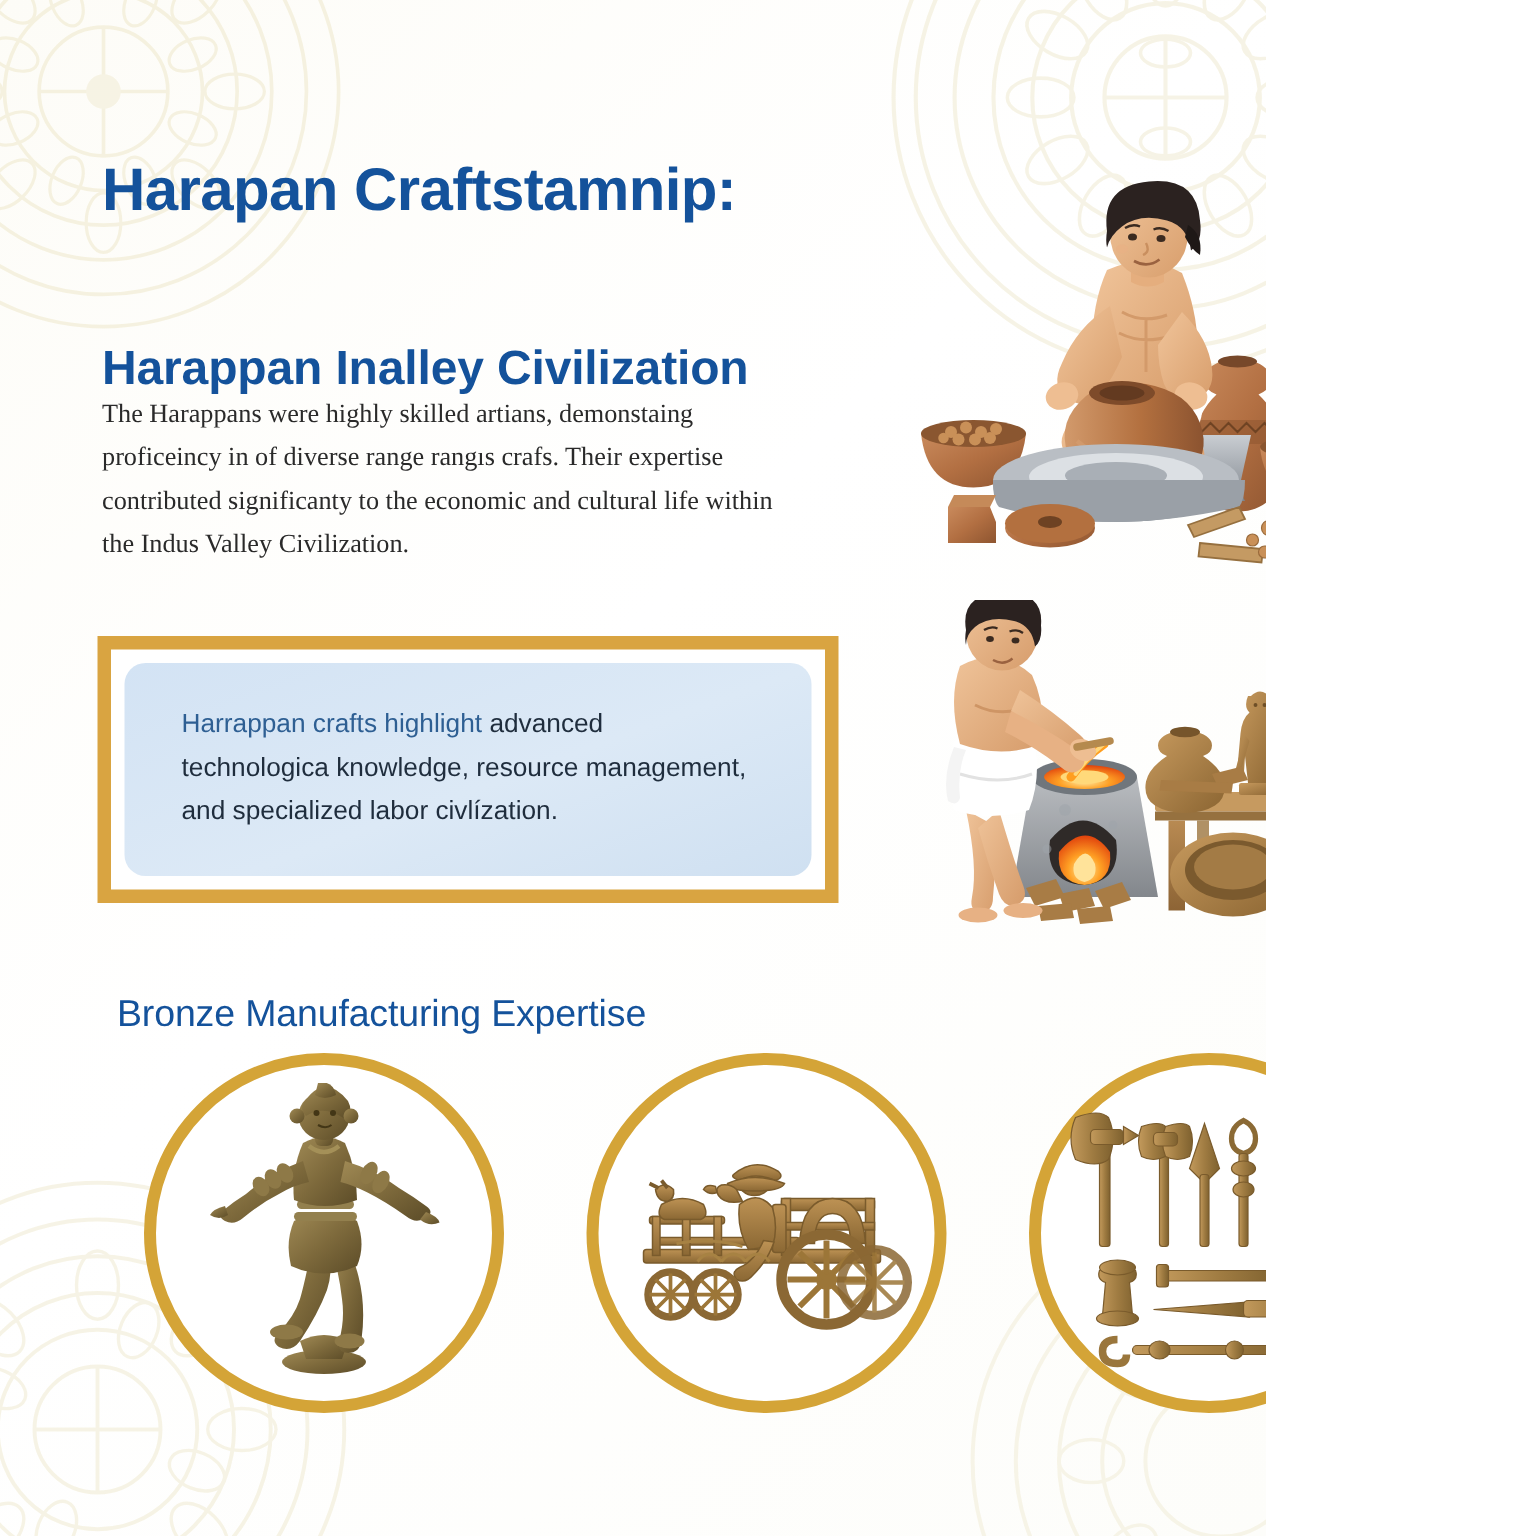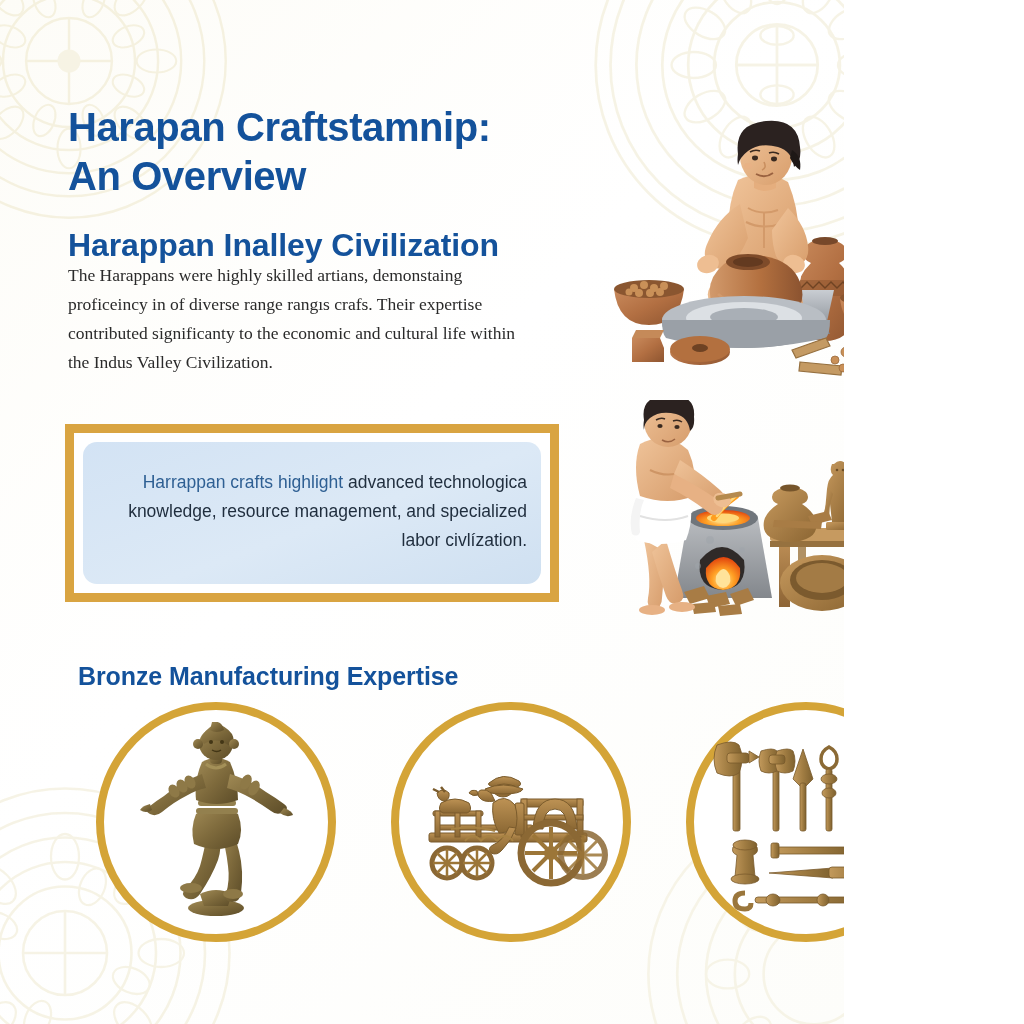--- a/index.html
+++ b/index.html
@@ -82,39 +82,38 @@
     border: 9px solid #D9A441;
     background: #ffffff;
     padding: 9px;
   }
   .callout-inner {
     width: 100%;
     height: 100%;
     box-sizing: border-box;
     border-radius: 14px;
     background: linear-gradient(160deg, #d3e3f4 0%, #dce9f6 55%, #cfe0f1 100%);
-    padding: 26px 14px;
-    text-align: right;
+    padding: 26px 38px;
   }
   .callout-text {
     font-size: 17.5px;
     line-height: 29px;
     color: #1f2d3d;
   }
   .callout-text .lead {
     color: #2E5F93;
   }
 
   .section-head {
     position: absolute;
     left: 78px;
     top: 641px;
     color: #14529B;
     font-size: 25px;
-    font-weight: bold;
+    font-weight: normal;
     letter-spacing: -0.1px;
   }
 
   
   .illus {
     position: absolute;
   }
   .illus svg { display: block; }
 
   .illus.potter  { left: 596px; top: 112px;  }
@@ -290,21 +289,20 @@
           <ellipse cx="100" cy="148" rx="8" ry="12"></ellipse>
           <ellipse cx="52" cy="100" rx="12" ry="8"></ellipse>
           <ellipse cx="148" cy="100" rx="12" ry="8"></ellipse>
         </g>
       </g>
     </svg>
   </div>
 
   <h1 class="title">
     <span class="line">Harapan Craftstamnip:</span>
-    <span class="line">An Overview</span>
   </h1>
 
   <h2 class="subhead">Harappan  Inalley Civilization</h2>
 
   <p class="body-copy">The Harappans were highly skilled artians, demonstaing proficeincy in of diverse range rangıs crafs. Their expertise  contributed significanty to the economic and cultural life within the Indus Valley Civilization.</p>
 
   <div class="callout">
     <div class="callout-inner">
       <div class="callout-text"><span class="lead">Harrappan crafts highlight</span><span> advanced technologica knowledge, resource management, and specialized labor civlízation.</span></div>
     </div>

